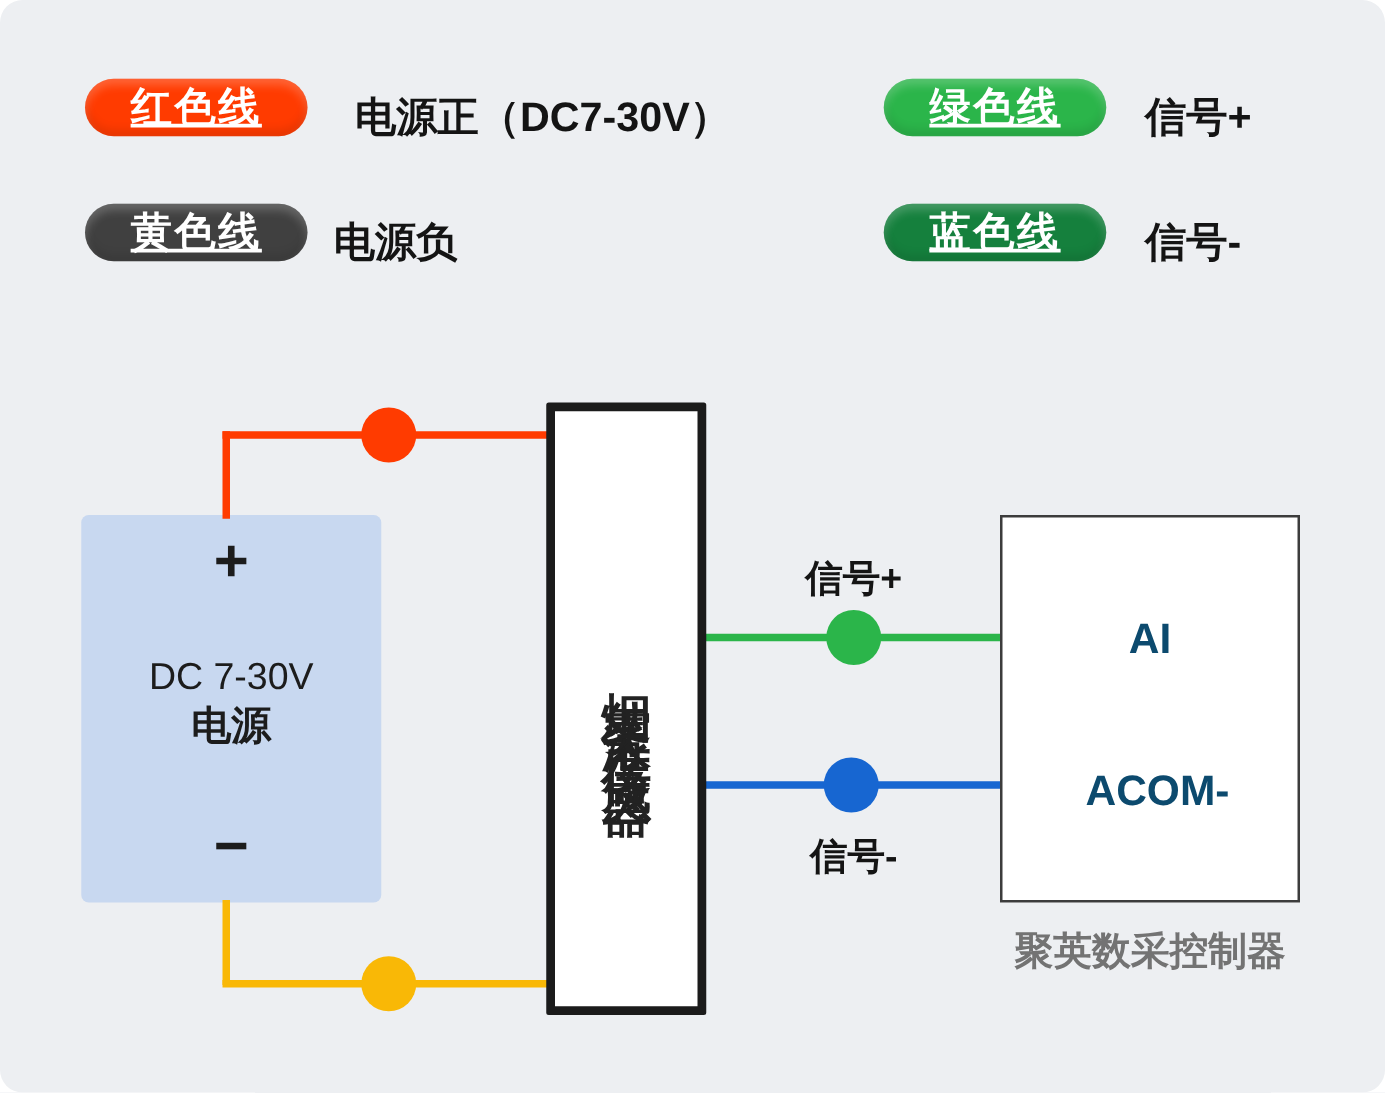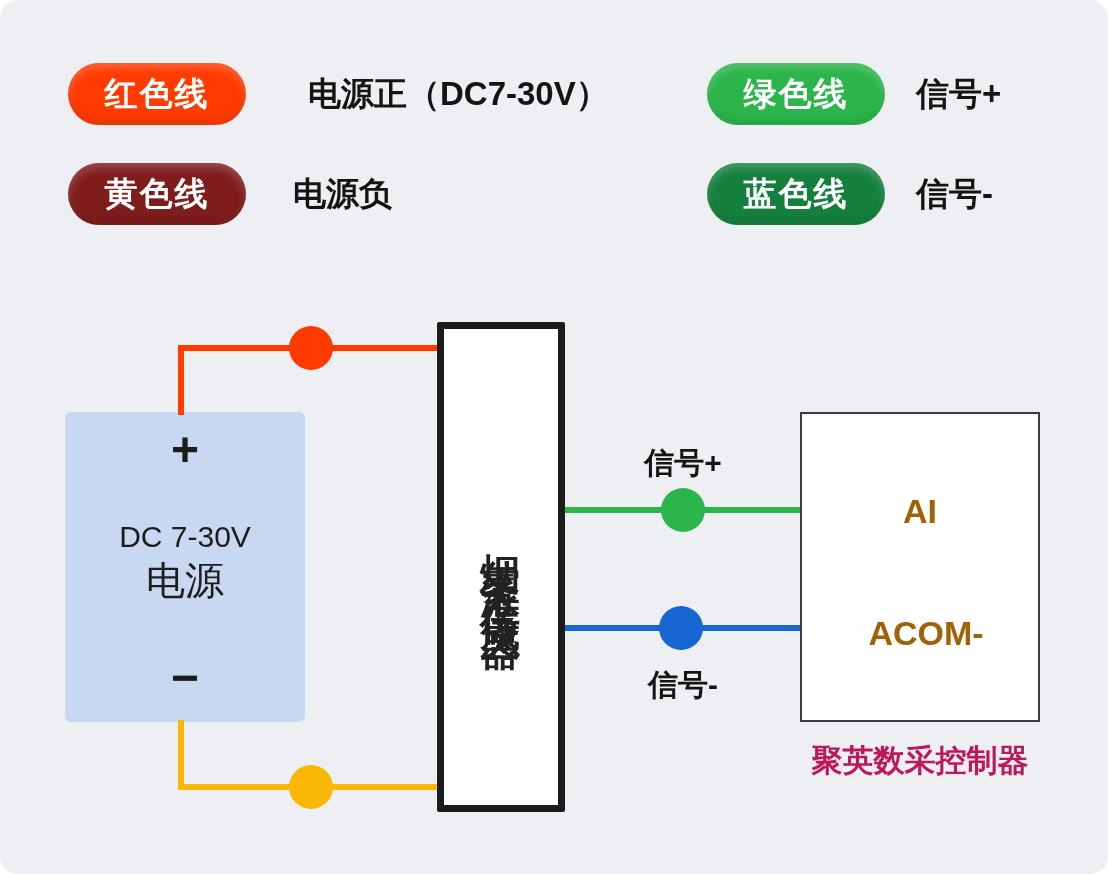--- a/index.html
+++ b/index.html
@@ -13,46 +13,47 @@
     height: 874px;
     background: #edeff2;
     border-radius: 18px;
     overflow: hidden;
   }
 
   
   .pill {
     position: absolute;
     width: 178px;
-    height: 62px;
+    height: 46px;
     border-radius: 31px;
     color: #ffffff;
     font-size: 33px;
     font-weight: 700;
     display: flex;
     align-items: center;
     justify-content: center;
     letter-spacing: 2px;
     box-shadow: inset 0 5px 8px rgba(255,255,255,0.22), inset 0 -5px 8px rgba(0,0,0,0.10);
+    text-decoration: underline;
   }
   .legend-label {
     position: absolute;
     height: 62px;
     line-height: 62px;
     font-size: 33px;
     font-weight: 700;
     color: #141414;
     white-space: nowrap;
   }
   .pill-red    { left: 68px;  top: 63px;  }
   .pill-yellow { left: 68px;  top: 163px; }
   .pill-green  { left: 707px; top: 63px; text-align: center;  }
   .pill-blue   { left: 707px; top: 163px; }
-  .label-red    { left: 284px; top: 63px; margin-left: 24px;  }
-  .label-yellow { left: 293px; top: 163px; }
+  .label-red    { left: 284px; top: 63px;  }
+  .label-yellow { left: 267px; top: 163px; }
   .label-green  { left: 916px; top: 63px;  }
   .label-blue   { left: 916px; top: 163px; }
 
   
   .power-box {
     position: absolute;
     left: 65px; top: 412px;
     width: 240px; height: 310px;
     background: #c8d8f0;
     border-radius: 6px;
@@ -63,21 +64,21 @@
     padding: 14px 0 20px 0;
   }
   .power-sign {
     font-size: 48px;
     font-weight: 800;
     line-height: 1;
     color: #1c1c1c;
   }
   .power-name { text-align: center; color: #1c1c1c; }
   .power-name .line1 { font-size: 30px; font-weight: 400; }
-  .power-name .line2 { font-size: 39px; font-weight: 400; margin-top: 0; }
+  .power-name .line2 { font-size: 32px; font-weight: 700; margin-top: 0; }
 
   .sensor-box {
     position: absolute;
     left: 437px; top: 322px;
     width: 128px; height: 490px;
     background: #ffffff;
     border: 7px solid #1b1b1b;
     border-radius: 2px;
     display: flex;
     align-items: center;
@@ -100,32 +101,32 @@
     background: #ffffff;
     border: 2px solid #3c3c3c;
     z-index: 3;
   }
   .terminal {
     position: absolute;
     width: 100%;
     text-align: center;
     font-size: 34px;
     font-weight: 600;
-    color: #a16207;
+    color: #0c4a6e;
   }
   .terminal-ai   { top: 78px; }
   .terminal-acom { top: 200px; padding-left: 12px; }
   .controller-caption {
     position: absolute;
     left: 780px; top: 740px;
     width: 280px;
     text-align: center;
     font-size: 31px;
     font-weight: 700;
-    color: #be185d;
+    color: #737373;
     white-space: nowrap;
   }
 
   
   .wire { position: absolute; z-index: 1; }
   .wire-red-h    { left: 178px; top: 345px; width: 262px; height: 6px; }
   .wire-red-v    { left: 178px; top: 345px; width: 6px;   height: 70px; }
   .wire-yellow-v { left: 178px; top: 720px; width: 6px;   height: 68px; }
   .wire-yellow-h { left: 178px; top: 784px; width: 262px; height: 6px; }
   .wire-green-h  { left: 563px; top: 507px; width: 239px; height: 6px; }
@@ -155,21 +156,21 @@
   .wire-label-minus { left: 598px; top: 665px; }
 </style>
 </head>
 <body>
 
 <div class="canvas">
 
   <div class="pill pill-red" style="background-color: rgb(255, 59, 0);">红色线</div>
   <div class="legend-label label-red">电源正（DC7-30V）</div>
 
-  <div class="pill pill-yellow" style="background-color: #7f1d1d;">黄色线</div>
+  <div class="pill pill-yellow" style="background-color: #404040;">黄色线</div>
   <div class="legend-label label-yellow">电源负</div>
 
   <div class="pill pill-green" style="background-color: rgb(43, 181, 74);">绿色线</div>
   <div class="legend-label label-green">信号+</div>
 
   <div class="pill pill-blue" style="background-color: #15803d;">蓝色线</div>
   <div class="legend-label label-blue">信号-</div>
 
   <div class="wire wire-red-h" style="background-color: rgb(255, 59, 0);"></div>
   <div class="wire wire-red-v" style="background-color: rgb(255, 59, 0);"></div>

